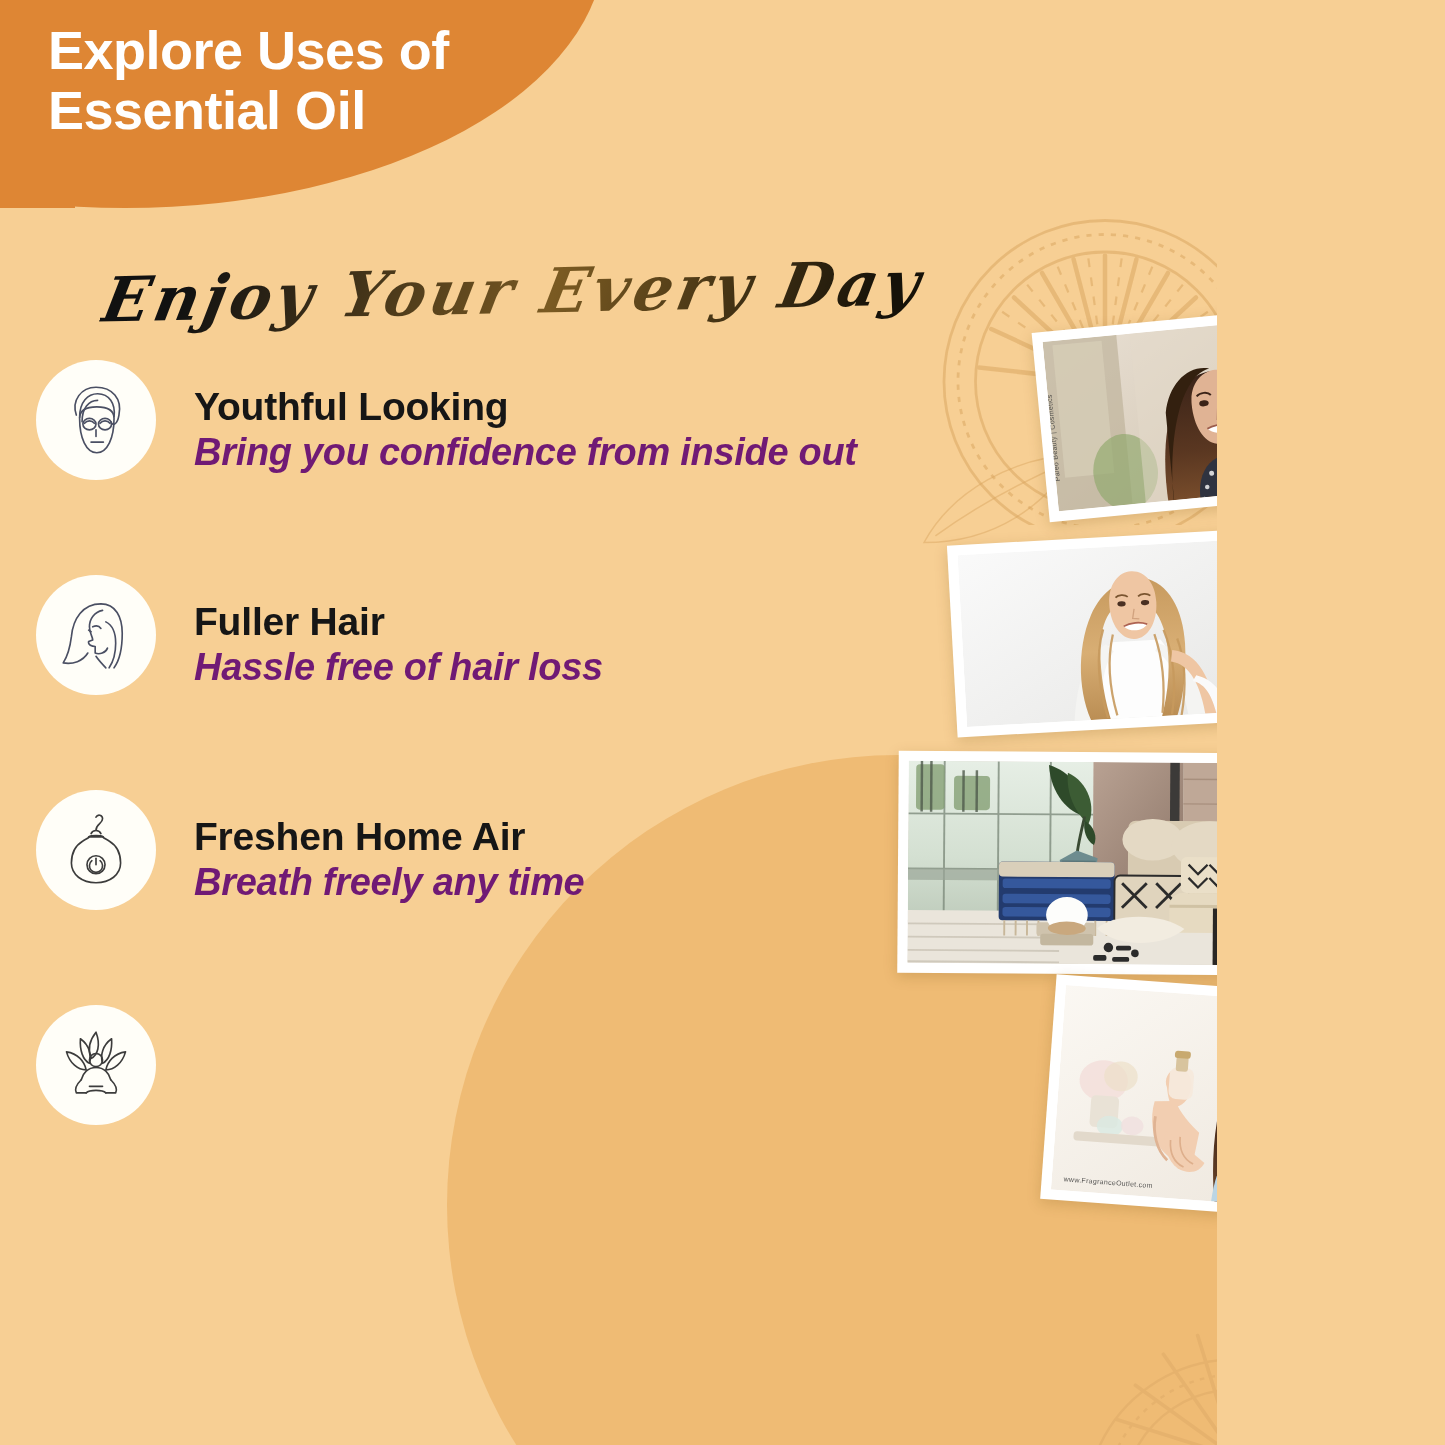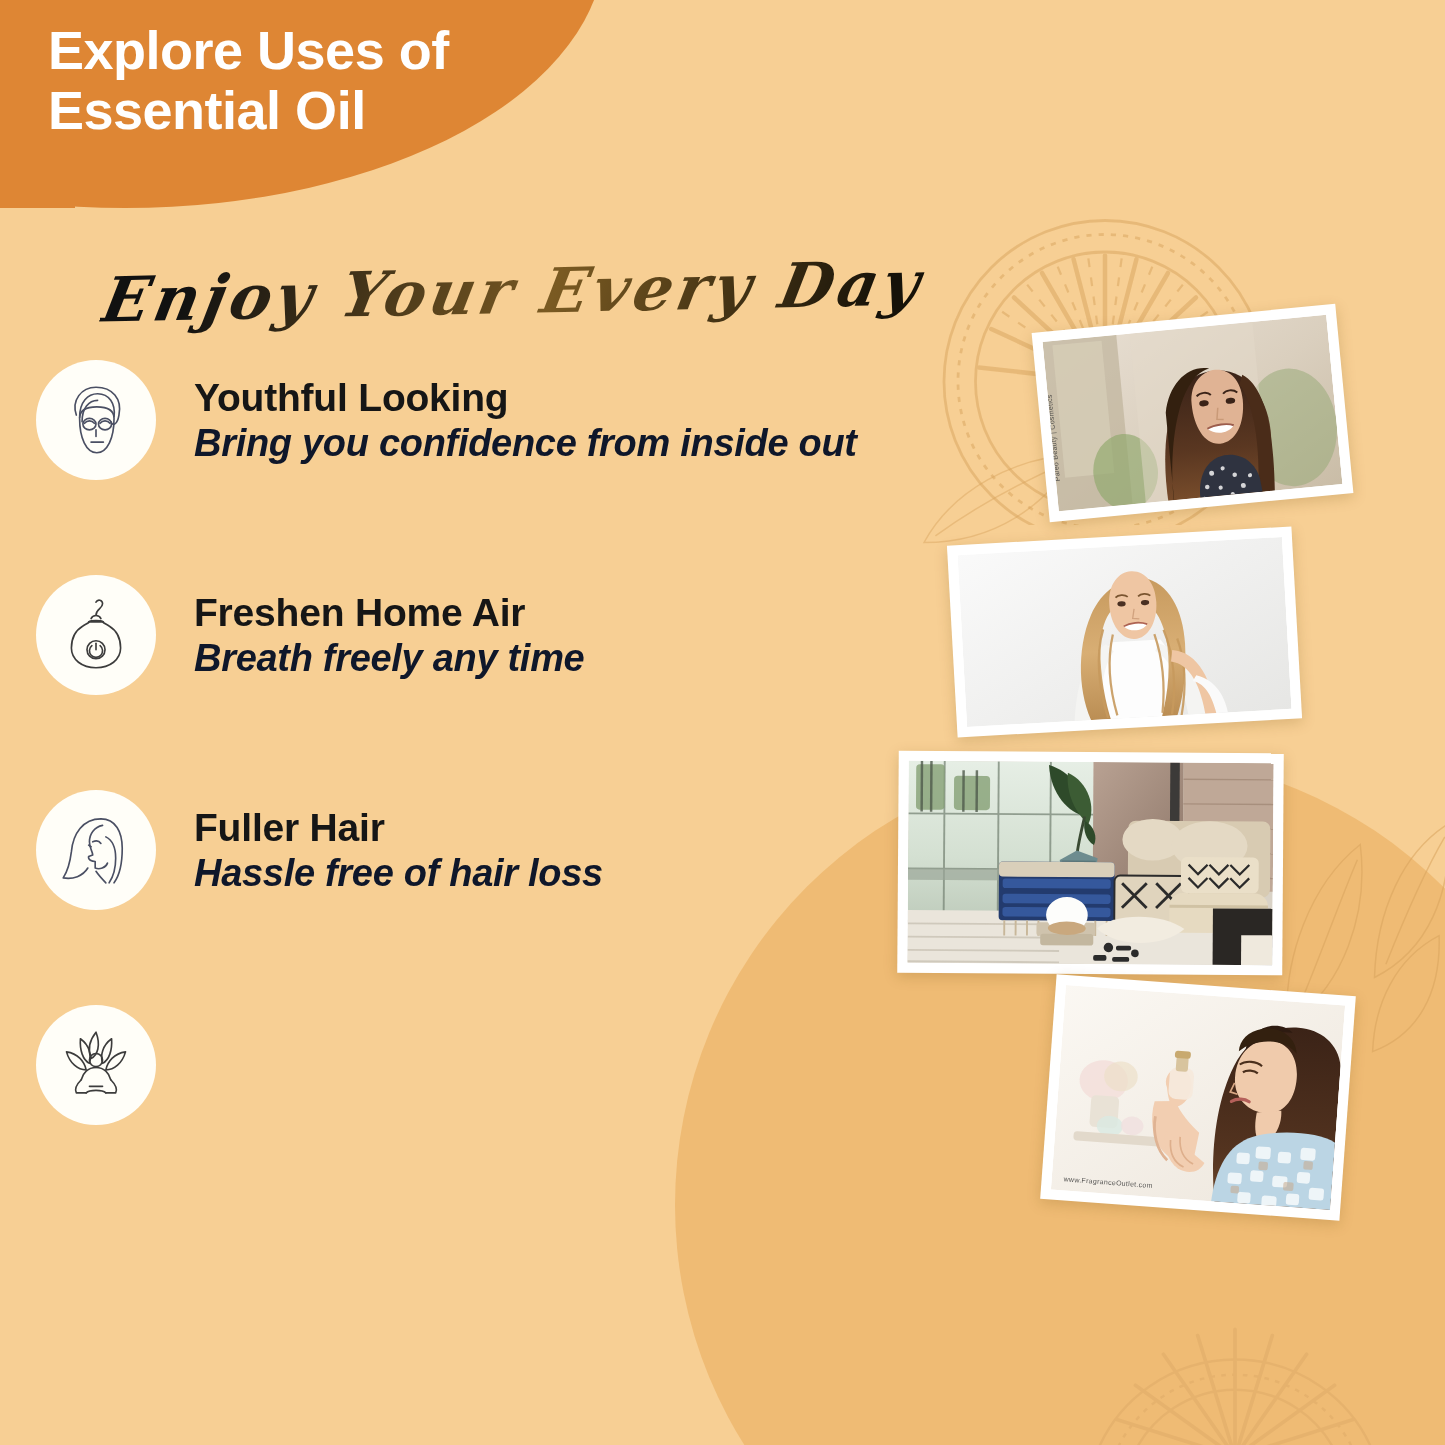--- a/index.html
+++ b/index.html
@@ -12,21 +12,21 @@
   }
 
   body {
     font-family: "Liberation Sans", sans-serif;
     background: #F7CF94;
     position: relative;
   }
 
   #poster {
     position: relative;
-    width: 1445px;
+    width: 1217px;
     height: 1445px;
     background: #F7CF94;
     overflow: hidden;
   }
 
   
   .bg-circle-br {
     position: absolute;
     right: -130px;
     bottom: -210px;
@@ -145,34 +145,34 @@
     border-radius: 50%;
     background: #FFFEF8;
     display: flex;
     align-items: center;
     justify-content: center;
   }
   .icon-badge svg { width: 82px; height: 82px; display: block; }
 
   .feature-text {
     margin-left: 38px;
-    margin-top: 16px;
+    margin-top: 25px;
   }
   .feature-title {
     font-size: 39px;
     font-weight: bold;
     color: #161616;
     line-height: 1.12;
     letter-spacing: -0.2px;
   }
   .feature-sub {
     font-size: 38px;
     font-weight: bold;
     font-style: italic;
-    color: #0f172a;
+    color: #701a75;
     line-height: 1.15;
     letter-spacing: -0.3px;
     margin-top: 2px;
   }
 
   
   .photo {
     position: absolute;
     background: #ffffff;
     padding: 10px;
@@ -331,54 +331,54 @@
       </div>
       <div class="feature-text">
         <div class="feature-title">Youthful Looking</div>
         <div class="feature-sub">Bring you confidence from inside out</div>
       </div>
     </div>
 
     <div class="feature-row">
       <div class="icon-badge">
         <svg viewBox="0 0 100 100">
+          <g stroke="#4A4F63" stroke-width="2" fill="none" stroke-linecap="round" stroke-linejoin="round">
+            <path d="M56 12 C34 12 22 30 20 52 C18 68 14 78 10 84 C22 86 34 82 40 72"></path>
+            <path d="M56 12 C74 12 82 28 82 48 C82 68 78 82 72 90"></path>
+            <path d="M58 20 C48 22 42 30 42 40 C42 48 46 52 46 56 L41 58 C40 62 45 64 49 64 L49 72 C54 74 62 72 64 66"></path>
+            <path d="M46 40 C50 38 54 39 56 42"></path>
+            <path d="M41 44 L44 46"></path>
+            <path d="M62 34 C70 38 74 48 74 60 C74 74 70 84 66 90"></path>
+            <path d="M50 76 C54 82 58 86 62 90"></path>
+          </g>
+        </svg>
+      </div>
+      <div class="feature-text">
+        <div class="feature-title">Fuller Hair</div>
+        <div class="feature-sub">Hassle free of hair loss</div>
+      </div>
+    </div>
+
+    <div class="feature-row">
+      <div class="icon-badge">
+        <svg viewBox="0 0 100 100">
           <g stroke="#3C3C3C" stroke-width="2" fill="none" stroke-linecap="round" stroke-linejoin="round">
             <path d="M50 26 C50 18 58 18 58 12 C58 7 52 6 50 10"></path>
             <path d="M44 30 C46 25 54 25 56 30"></path>
             <path d="M42 34 C40 36 37 37 34 39 C24 45 20 56 20 66 C20 80 33 90 50 90 C67 90 80 80 80 66 C80 56 76 45 66 39 C63 37 60 36 58 34 Z"></path>
             <path d="M41 34 C44 32 56 32 59 34"></path>
             <circle cx="50" cy="68" r="11"></circle>
             <path d="M50 60 L50 68"></path>
             <path d="M45 63 A8 8 0 1 0 55 63"></path>
           </g>
         </svg>
       </div>
       <div class="feature-text">
         <div class="feature-title">Freshen Home Air</div>
         <div class="feature-sub">Breath freely any time</div>
-      </div>
-    </div>
-
-    <div class="feature-row">
-      <div class="icon-badge">
-        <svg viewBox="0 0 100 100">
-          <g stroke="#4A4F63" stroke-width="2" fill="none" stroke-linecap="round" stroke-linejoin="round">
-            <path d="M56 12 C34 12 22 30 20 52 C18 68 14 78 10 84 C22 86 34 82 40 72"></path>
-            <path d="M56 12 C74 12 82 28 82 48 C82 68 78 82 72 90"></path>
-            <path d="M58 20 C48 22 42 30 42 40 C42 48 46 52 46 56 L41 58 C40 62 45 64 49 64 L49 72 C54 74 62 72 64 66"></path>
-            <path d="M46 40 C50 38 54 39 56 42"></path>
-            <path d="M41 44 L44 46"></path>
-            <path d="M62 34 C70 38 74 48 74 60 C74 74 70 84 66 90"></path>
-            <path d="M50 76 C54 82 58 86 62 90"></path>
-          </g>
-        </svg>
-      </div>
-      <div class="feature-text">
-        <div class="feature-title">Fuller Hair</div>
-        <div class="feature-sub">Hassle free of hair loss</div>
       </div>
     </div>
 
     <div class="feature-row">
       <div class="icon-badge">
         <svg viewBox="0 0 100 100">
           <g stroke="#3C3C3C" stroke-width="2" fill="none" stroke-linecap="round" stroke-linejoin="round">
             <path d="M50 10 C42 20 40 32 44 42 C52 38 56 26 50 10 Z"></path>
             <path d="M31 18 C30 32 34 44 42 48 C45 38 42 26 31 18 Z"></path>
             <path d="M69 18 C70 32 66 44 58 48 C55 38 58 26 69 18 Z"></path>

